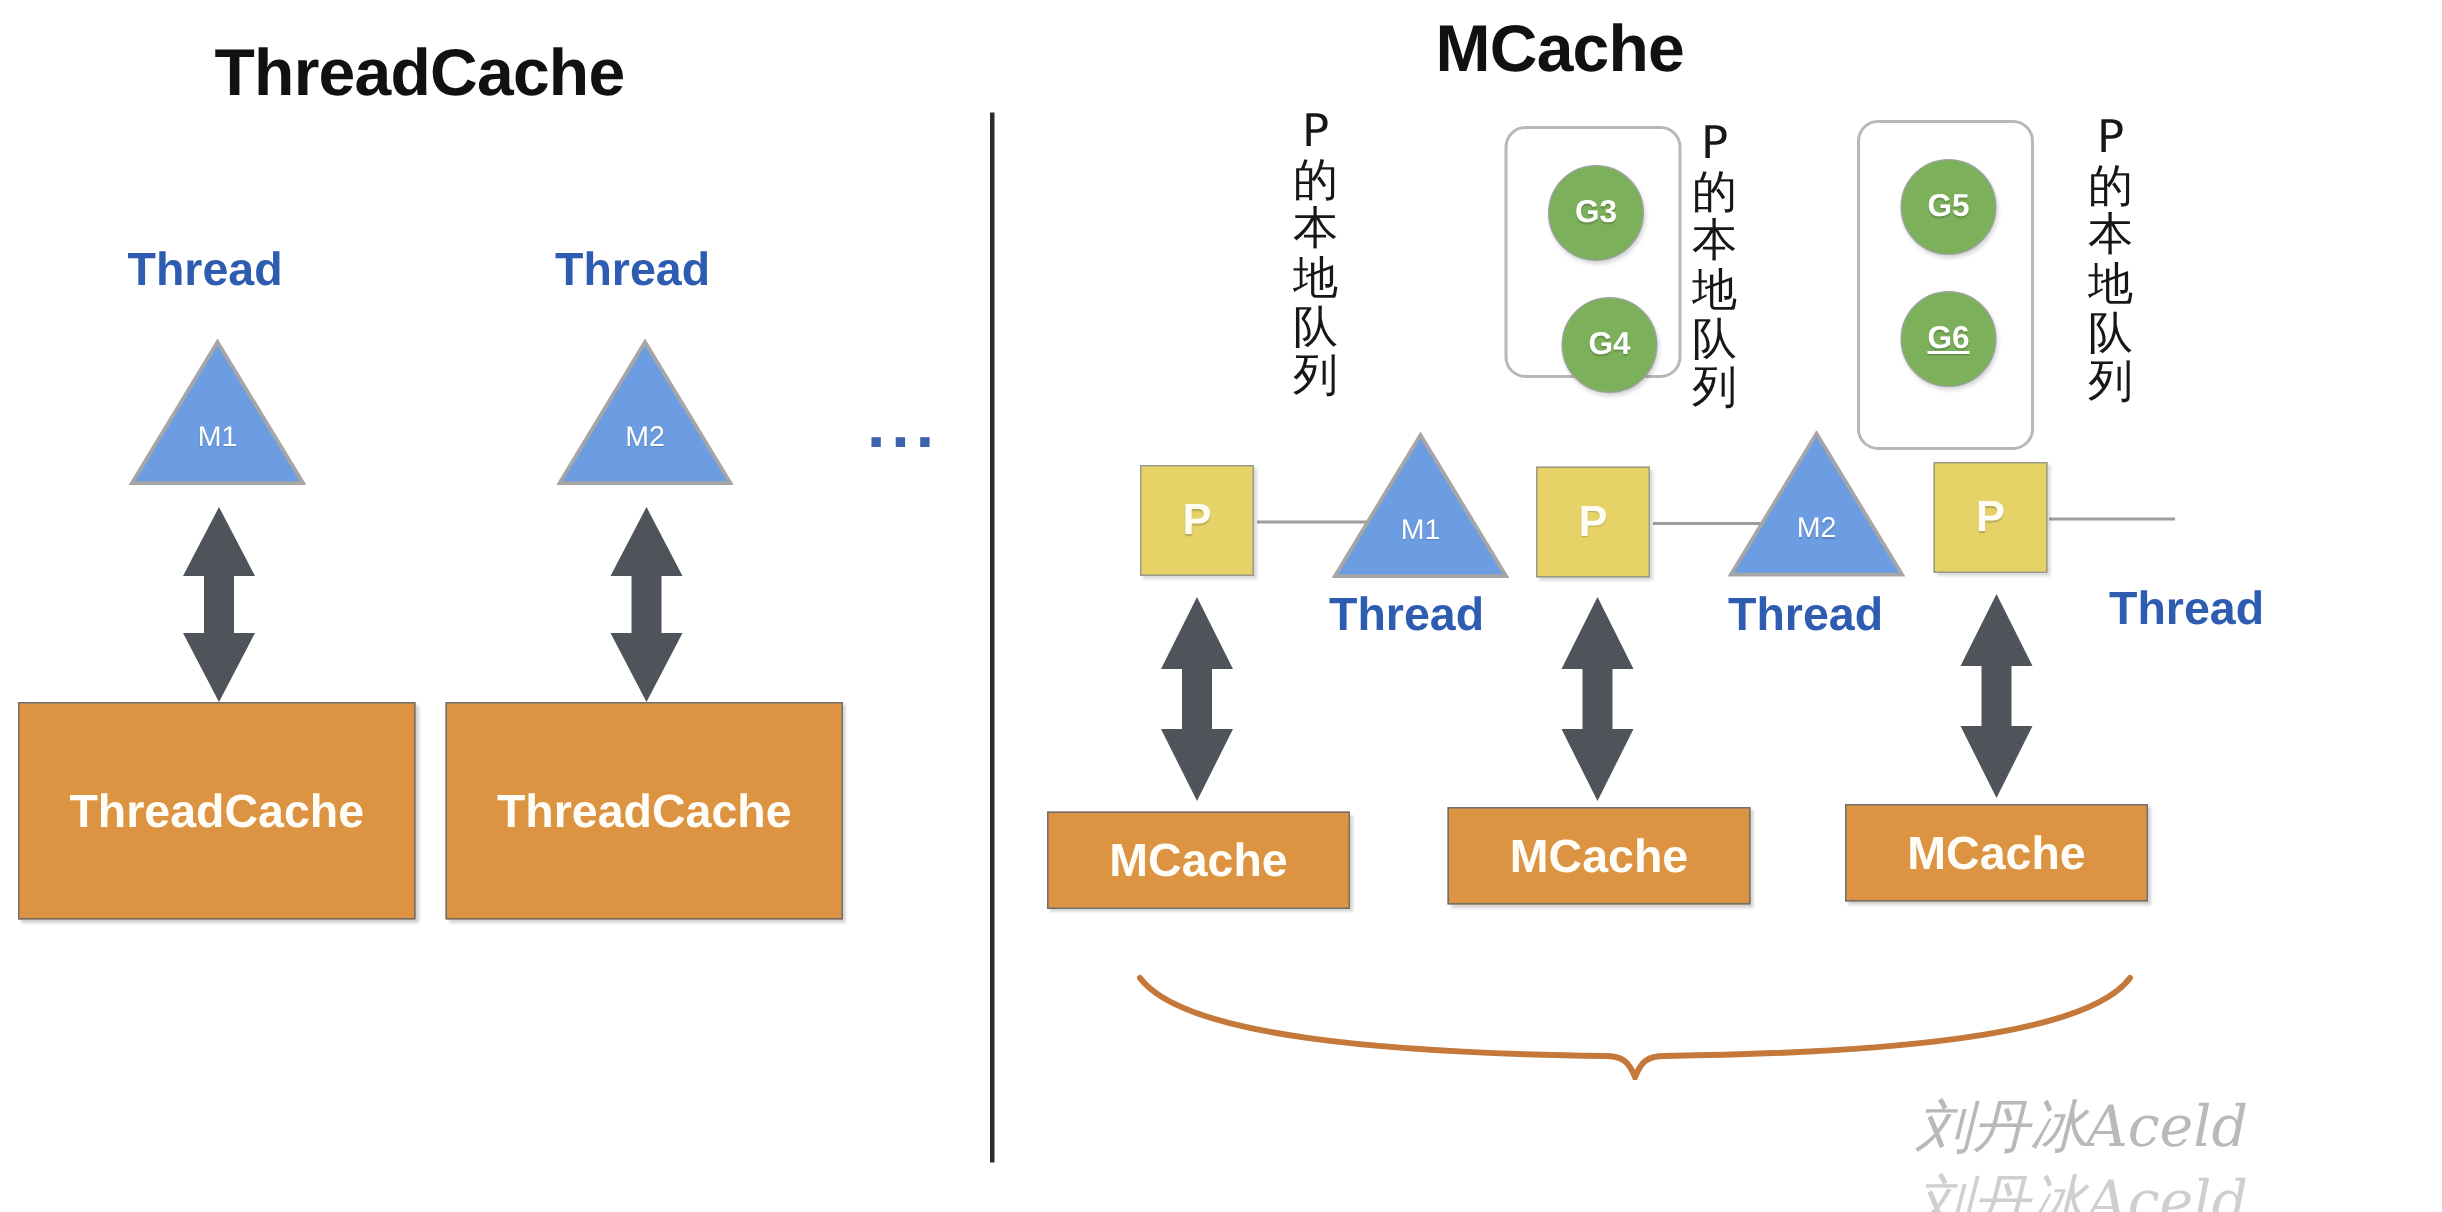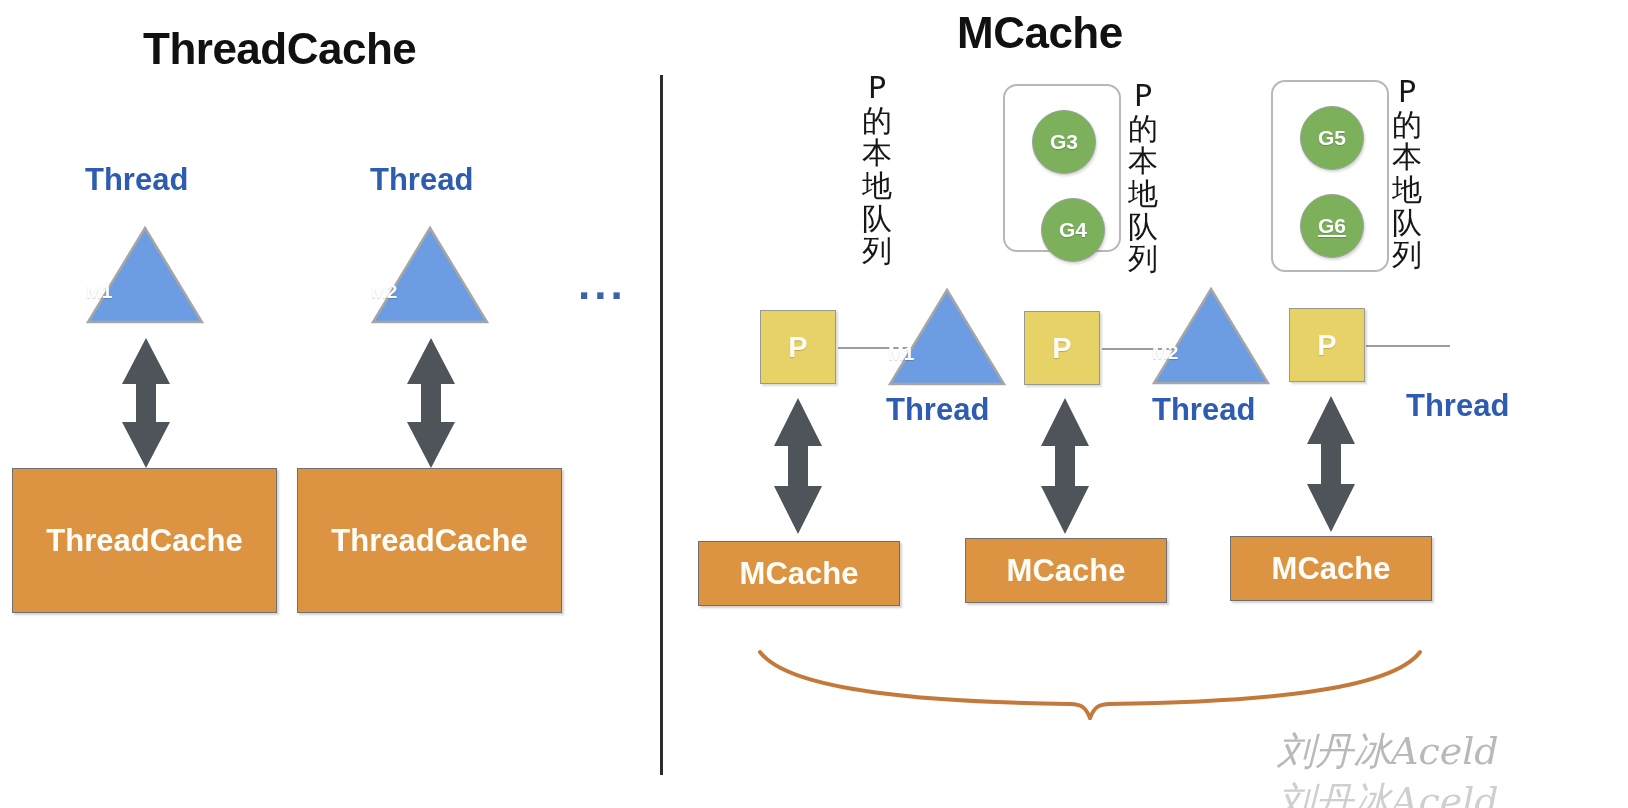--- a/index.html
+++ b/index.html
@@ -49,23 +49,23 @@
   .m-tri .tri-shape {
     position: absolute;
     left: 0; top: 0;
     width: 100%;
     height: 100%;
   }
   .m-tri .m-text {
     position: absolute;
     left: 0;
     width: 100%;
-    text-align: left;
+    text-align: center;
     color: #ffffff;
-    font-weight: bold;
+    font-weight: normal;
     text-shadow: 0 1px 1px rgba(0,0,0,.18);
     white-space: nowrap;
   }
 
   
   .cache-box {
     background: #dd9442;
     border: 1.5px solid #6f6f6f;
     box-shadow: 2px 2px 2px rgba(0,0,0,.18);
     display: flex;
@@ -269,21 +269,21 @@
   <div class="abs thread-label" style="left:1152px; top:392px;">Thread</div>
 
   <div class="dbl-arrow" style="left:1036px; top:396px; width:58px; height:140px;">
     <svg width="58" height="140" viewBox="0 0 58 140">
       <polygon points="29,2 53,50 39,50 39,90 53,90 29,138 5,90 19,90 19,50 5,50" fill="#4e545a"></polygon>
     </svg>
   </div>
 
   <div class="abs cache-box" style="left:965px; top:538px; width:202px; height:65px; font-size:31px;">MCache</div>
 
-  <div class="abs queue-box" style="left:1271px; top:80px; width:118px; height:192px;">
+  <div class="abs queue-box" style="left:1238px; top:80px; width:118px; height:220px;">
     <div class="g-circle" style="left:27px; top:24px; width:64px; height:64px;">G5</div>
     <div class="g-circle" style="left:27px; top:112px; width:64px; height:64px;text-decoration:underline;">G6</div>
   </div>
 
   <div class="vcaption" style="left:1392px; top:76px;">
     <span>P</span>
     <span>的</span>
     <span>本</span>
     <span>地</span>
     <span>队</span>

